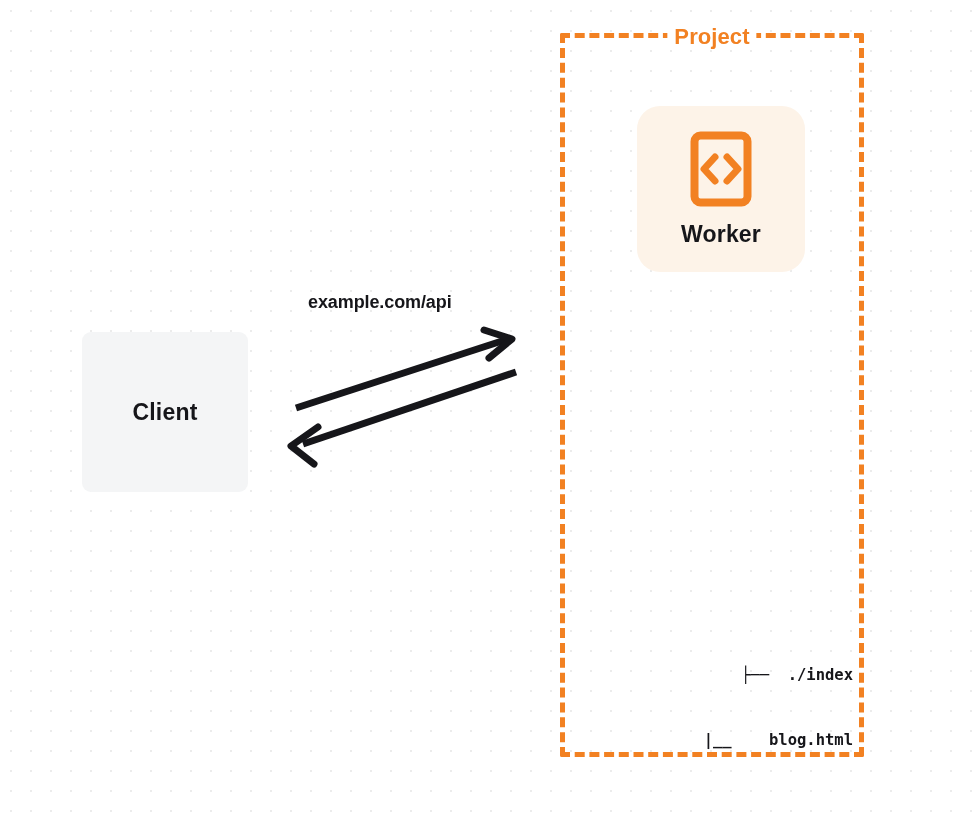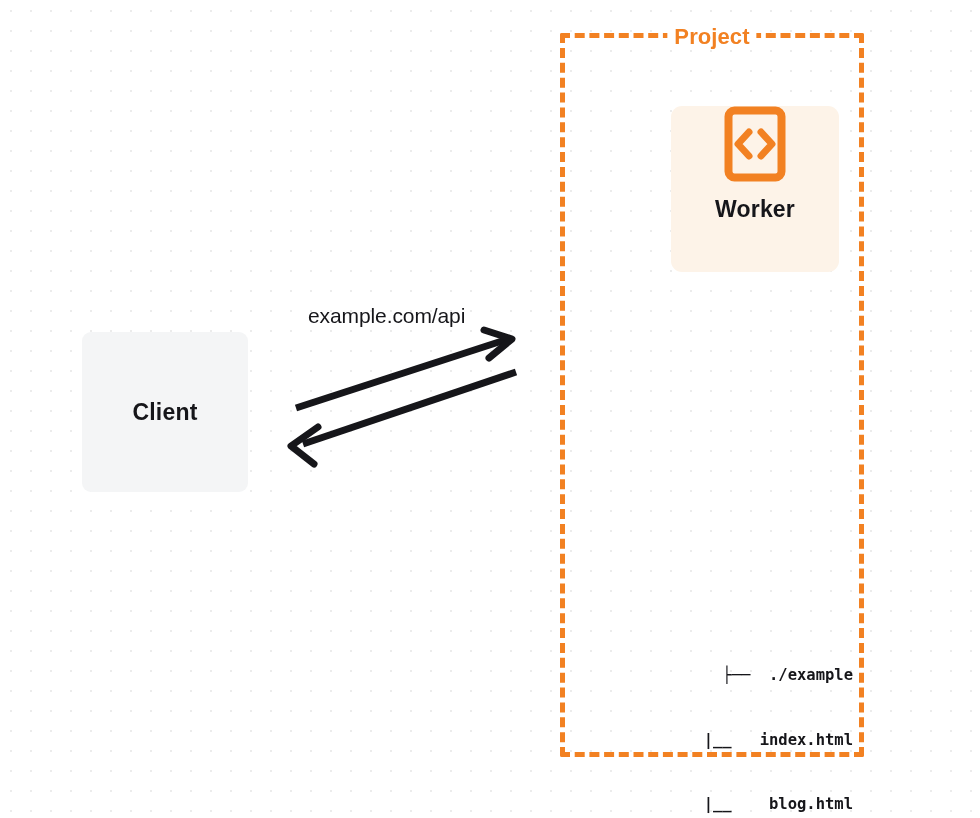--- a/index.html
+++ b/index.html
@@ -46,23 +46,23 @@
     position: absolute;
     left: 0;
     top: 0;
     width: 980px;
     height: 818px;
     pointer-events: none;
   }
   .edge-label {
     position: absolute;
     left: 308px;
-    top: 304px;
-    font-size: 21px;
-    font-weight: normal;
+    top: 292px;
+    font-size: 18px;
+    font-weight: bold;
     color: #16161a;
     white-space: nowrap;
     letter-spacing: -0.1px;
   }
 
   
   .project-box {
     position: absolute;
     left: 560px;
     top: 33px;
@@ -84,26 +84,25 @@
     font-weight: bold;
     color: #f28122;
     letter-spacing: .1px;
     white-space: nowrap;
   }
 
   
   .service-card {
     position: absolute;
     background: #fdf3e8;
-    border-radius: 11px;
+    border-radius: 23px;
     display: flex;
     flex-direction: column;
     align-items: center;
-    justify-content: flex-start;
-    margin-left: 34px;
+    justify-content: center;
   }
   .service-card.worker {
     left: 72px;
     top: 68px;
     width: 168px;
     height: 166px;
   }
   .service-card.assets {
     left: 69px;
     top: 416px;
@@ -171,20 +170,19 @@
           <rect x="4.5" y="4.5" width="53" height="67" rx="6" stroke="#f28122" stroke-width="8"></rect>
           <polyline points="25,26 14,38 25,50" fill="none" stroke="#f28122" stroke-width="7" stroke-linecap="round" stroke-linejoin="round"></polyline>
           <polyline points="37,26 48,38 37,50" fill="none" stroke="#f28122" stroke-width="7" stroke-linecap="round" stroke-linejoin="round"></polyline>
         </svg>
       </span>
       <span class="service-name">Worker</span>
     </div>
 
 
     <div class="file-tree">
-      <span class="tree-row">├──  ./example</span>
-      <span class="tree-row">|__   index.html</span>
+      <span class="tree-row">├──  ./index</span>
       <span class="tree-row">|__    blog.html</span>
       
     </div>
 
   </div>
 </div>
 
 </body></html>

